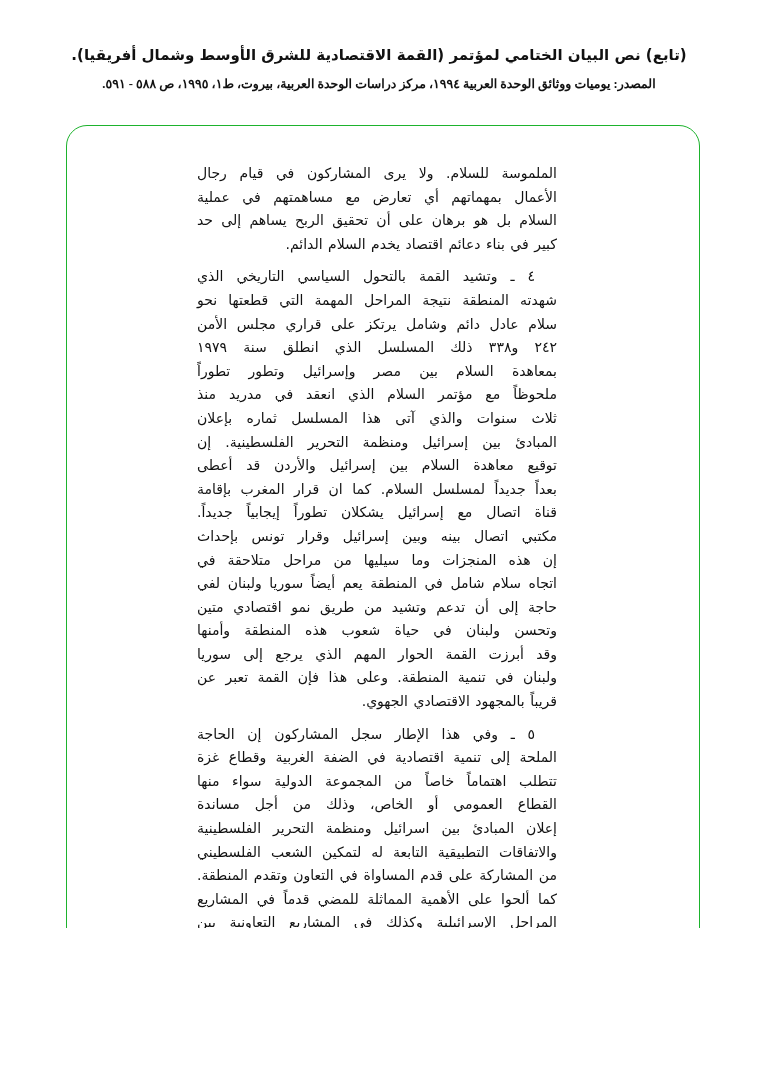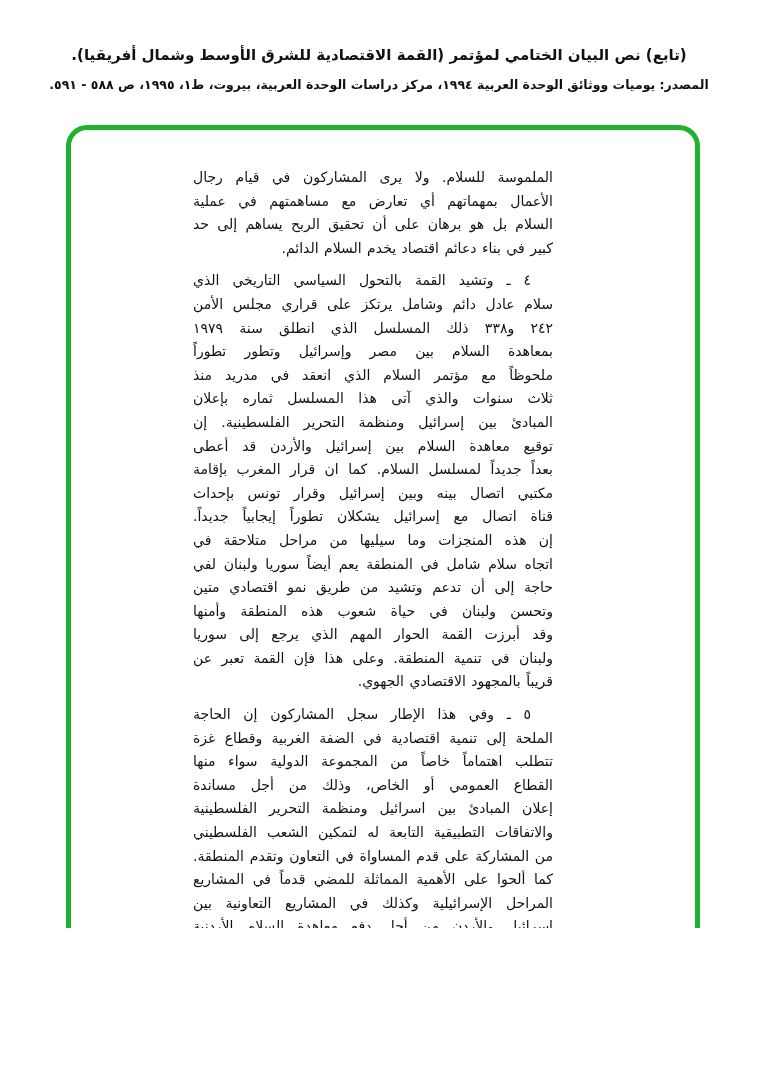--- a/index.html
+++ b/index.html
@@ -29,30 +29,31 @@
     font-size: 15px;
     font-weight: bold;
     line-height: 22px;
     letter-spacing: 0.2px;
   }
   .header-source {
     margin-top: 10px;
     font-size: 12.5px;
     font-weight: bold;
     line-height: 17px;
+    font-family: Liberation Serif, serif;
   }
   
   .frame {
     position: absolute;
     left: 66px;
     top: 125px;
     width: 634px;
     height: 885px;
     box-sizing: border-box;
-    border: 5px solid #3b82f6;
+    border: 1px solid #3b82f6;
     border-radius: 21px;
     background: #ffffff;
   }
   
   .textcol {
     position: absolute;
     top: 36px;
     right: 142px;
     width: 360px;
     direction: rtl;
@@ -101,30 +102,31 @@
   <div class="frame" style="border-color: rgb(29, 179, 45);">
     <div class="textcol">
         <div class="para">
           <div class="line">الملموسة للسلام. ولا يرى المشاركون في قيام رجال</div>
           <div class="line">الأعمال بمهماتهم أي تعارض مع مساهمتهم في عملية</div>
           <div class="line">السلام بل هو برهان على أن تحقيق الربح يساهم إلى حد</div>
           <div class="line line-end">كبير في بناء دعائم اقتصاد يخدم السلام الدائم.</div>
         </div>
         <div class="para indent">
           <div class="line">٤ ـ وتشيد القمة بالتحول السياسي التاريخي الذي</div>
+          <div class="line">شهدته المنطقة نتيجة المراحل المهمة التي قطعتها نحو</div>
           <div class="line">سلام عادل دائم وشامل يرتكز على قراري مجلس الأمن</div>
           <div class="line">٢٤٢ و٣٣٨ ذلك المسلسل الذي انطلق سنة ١٩٧٩</div>
           <div class="line">بمعاهدة السلام بين مصر وإسرائيل وتطور تطوراً</div>
           <div class="line">ملحوظاً مع مؤتمر السلام الذي انعقد في مدريد منذ</div>
           <div class="line">ثلاث سنوات والذي آتى هذا المسلسل ثماره بإعلان</div>
           <div class="line">المبادئ بين إسرائيل ومنظمة التحرير الفلسطينية. إن</div>
           <div class="line">توقيع معاهدة السلام بين إسرائيل والأردن قد أعطى</div>
           <div class="line">بعداً جديداً لمسلسل السلام. كما ان قرار المغرب بإقامة</div>
+          <div class="line">قناة اتصال مع إسرائيل يشكلان تطوراً إيجابياً جديداً.</div>
           <div class="line">مكتبي اتصال بينه وبين إسرائيل وقرار تونس بإحداث</div>
-          <div class="line">قناة اتصال مع إسرائيل يشكلان تطوراً إيجابياً جديداً.</div>
           <div class="line">إن هذه المنجزات وما سيليها من مراحل متلاحقة في</div>
           <div class="line">اتجاه سلام شامل في المنطقة يعم أيضاً سوريا ولبنان لفي</div>
           <div class="line">حاجة إلى أن تدعم وتشيد من طريق نمو اقتصادي متين</div>
           <div class="line">وتحسن ولبنان في حياة شعوب هذه المنطقة وأمنها</div>
           <div class="line">وقد أبرزت القمة الحوار المهم الذي يرجع إلى سوريا</div>
           <div class="line">ولبنان في تنمية المنطقة. وعلى هذا فإن القمة تعبر عن</div>
           <div class="line line-end">قريباً بالمجهود الاقتصادي الجهوي.</div>
         </div>
         <div class="para indent">
           <div class="line">٥ ـ وفي هذا الإطار سجل المشاركون إن الحاجة</div>

